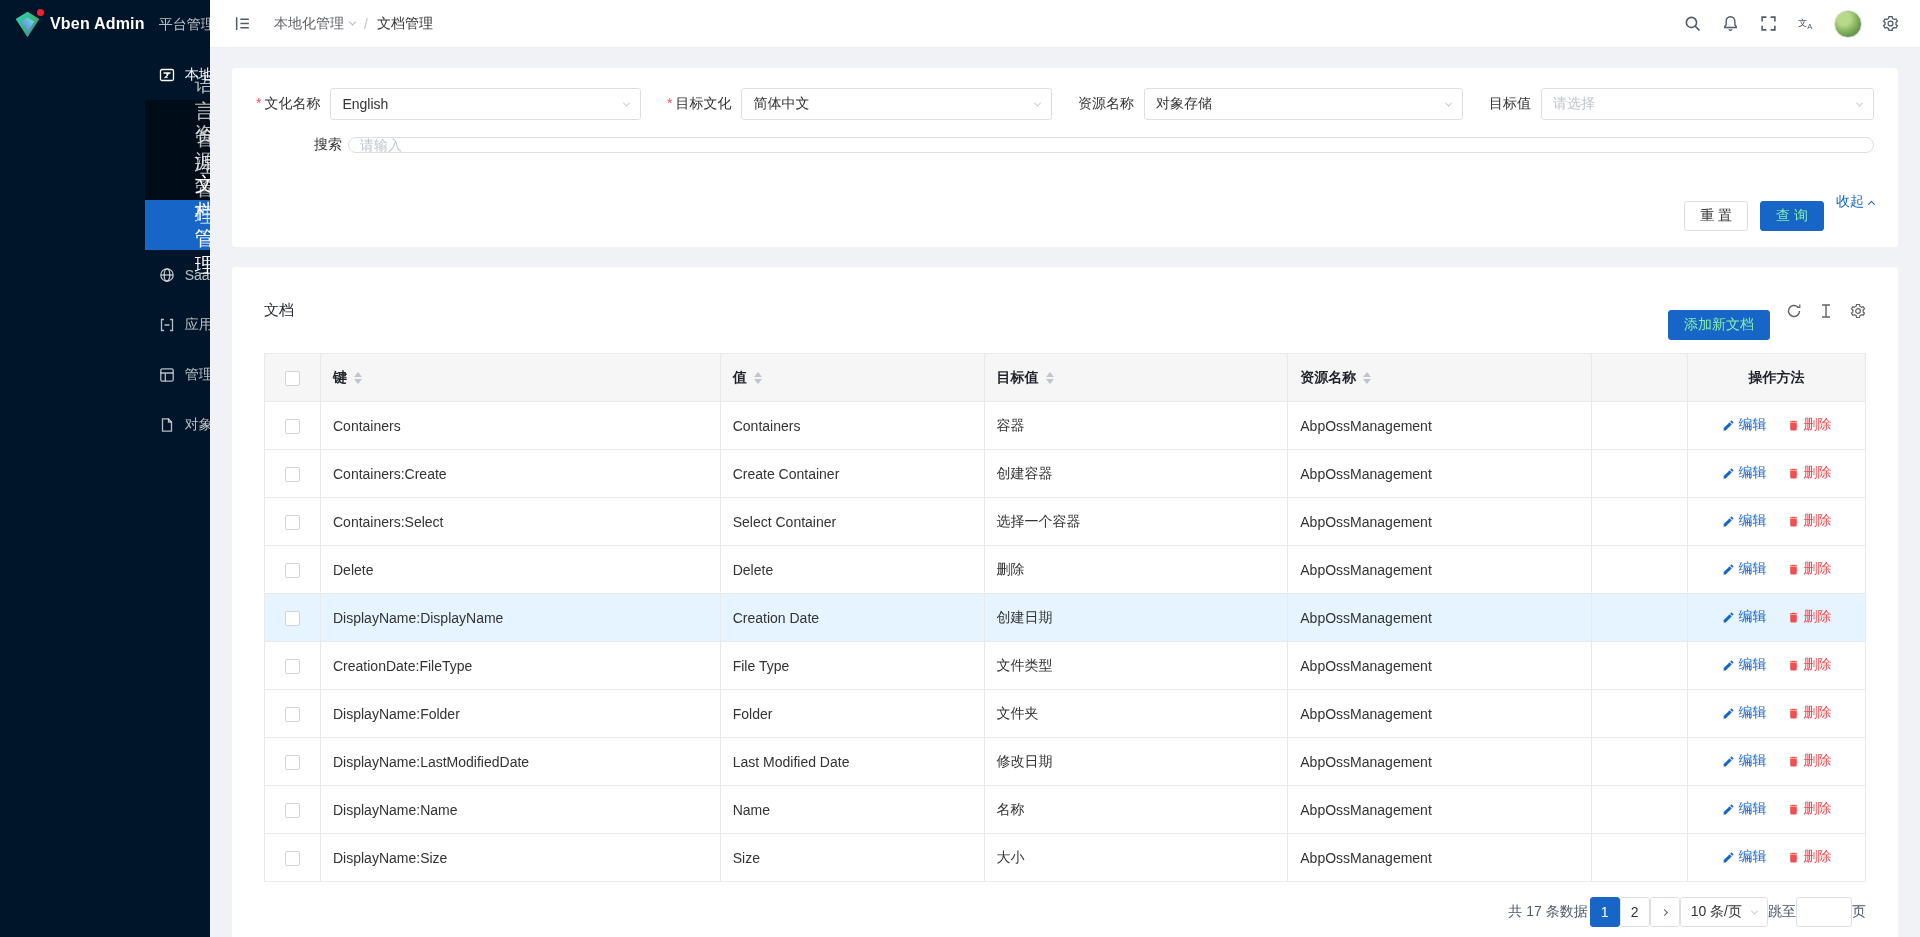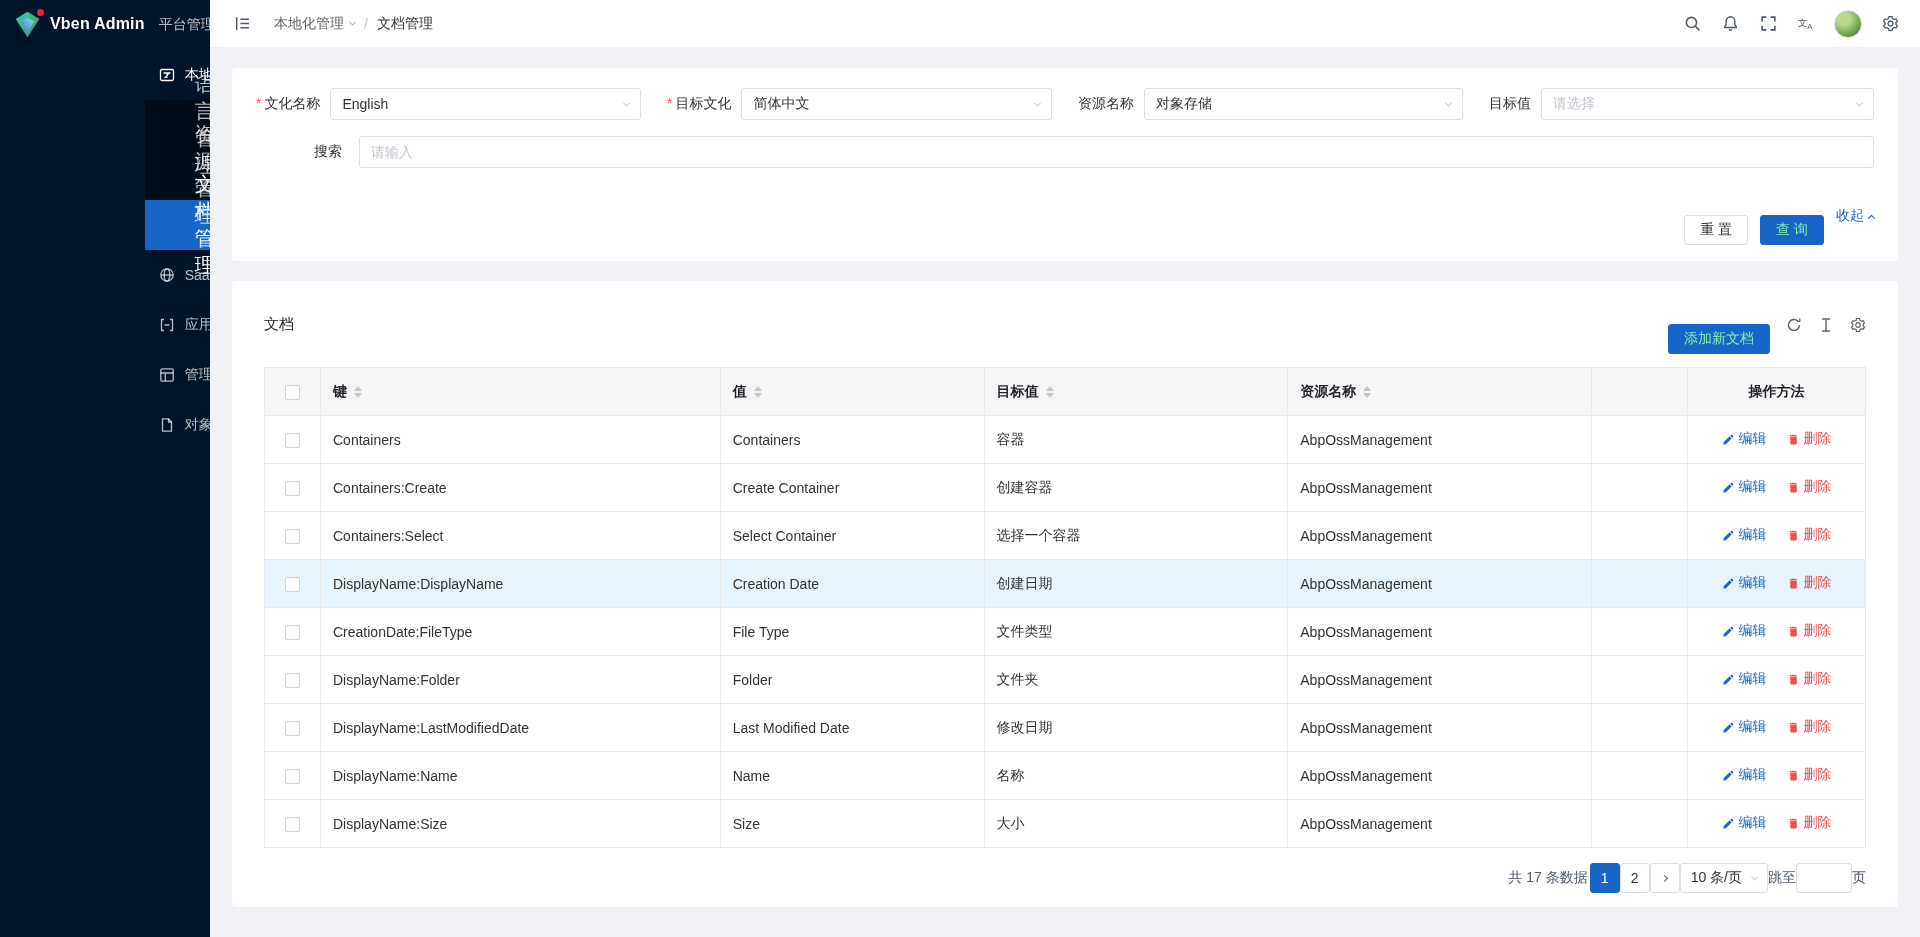--- a/index.html
+++ b/index.html
@@ -49,23 +49,23 @@
 
   
   .filter-card { padding:20px 24px 16px; margin-bottom:20px; }
   .filter-grid { display:grid; grid-template-columns:repeat(4,1fr); column-gap:26px; }
   .form-item { display:flex; align-items:center; gap:10px; }
   .form-label { white-space:nowrap; color:#333; }
   .req { color:#ff4d4f; margin-right:3px; }
   .select { height:32px; flex:1; border:1px solid #dcdfe6; border-radius:3px; background:#fff; display:flex; align-items:center; justify-content:space-between; padding:0 11px; cursor:pointer; color:#333; }
   .select .chev { color:#c0c4cc; flex-shrink:0; margin-left:8px; }
   .ph { color:#c0c4cc; }
-  .search-row { display:flex; align-items:center; gap:17px; margin-top:16px; }
+  .search-row { display:flex; align-items:center; gap:6px; margin-top:16px; }
   .search-row .form-label { width:86px; text-align:right; }
-  .text-input { height:32px; flex:1; border:1px solid #dcdfe6; border-radius:3px; padding:0 11px; font-size:14px; color:#333; outline:none; font-family:inherit; }
+  .text-input { height:16px; flex:1; border:1px solid #dcdfe6; border-radius:12px; padding:0 11px; font-size:14px; color:#333; outline:none; font-family:inherit; }
   .text-input::placeholder { color:#c0c4cc; }
   .filter-actions { display:flex; justify-content:flex-end; align-items:center; gap:12px; margin-top:18px; }
   .btn { height:30px; padding:0 15px; border-radius:3px; font-size:14px; display:inline-flex; align-items:center; justify-content:center; cursor:pointer; font-family:inherit;margin-top:29px; }
   .btn-default { background:#fff; border:1px solid #dcdfe6; color:#333; }
   .btn-primary { background:#1765c7; border:1px solid #1765c7; color:#86efac; }
   .link-collapse { color:#1765c7; display:inline-flex; align-items:center; gap:5px; cursor:pointer; }
 
   
   .table-card { padding:14px 32px 14px; }
   .table-toolbar { display:flex; align-items:center; justify-content:space-between; margin-bottom:13px; }
@@ -428,20 +428,43 @@
                     <span>编辑</span>
                   </a><a class="act del">
                     <span style="display:inline-flex">
                       <svg viewBox="0 0 24 24" fill="currentColor">
                         <path d="M6 19a2 2 0 0 0 2 2h8a2 2 0 0 0 2-2V7H6v12zM19 4h-3.5l-1-1h-5l-1 1H5v2h14V4z"></path>
                       </svg>
                     </span>
                     <span>删除</span>
                   </a></td>
               </tr>
+              <tr>
+                <td class="cb-cell"><span class="cb"></span></td>
+                <td>Delete</td>
+                <td>Delete</td>
+                <td>删除</td>
+                <td>AbpOssManagement</td>
+                <td class="empty-cell"></td>
+                <td class="actions-cell"><a class="act edit">
+                    <span style="display:inline-flex">
+                      <svg viewBox="0 0 24 24" fill="currentColor">
+                        <path d="M3 17.25V21h3.75L17.81 9.94l-3.75-3.75L3 17.25zM20.71 7.04a1 1 0 0 0 0-1.41l-2.34-2.34a1 1 0 0 0-1.41 0l-1.83 1.83 3.75 3.75 1.83-1.83z"></path>
+                      </svg>
+                    </span>
+                    <span>编辑</span>
+                  </a><a class="act del">
+                    <span style="display:inline-flex">
+                      <svg viewBox="0 0 24 24" fill="currentColor">
+                        <path d="M6 19a2 2 0 0 0 2 2h8a2 2 0 0 0 2-2V7H6v12zM19 4h-3.5l-1-1h-5l-1 1H5v2h14V4z"></path>
+                      </svg>
+                    </span>
+                    <span>删除</span>
+                  </a></td>
+              </tr>
               <tr class="hl">
                 <td class="cb-cell"><span class="cb"></span></td>
                 <td>DisplayName:DisplayName</td>
                 <td>Creation Date</td>
                 <td>创建日期</td>
                 <td>AbpOssManagement</td>
                 <td class="empty-cell"></td>
                 <td class="actions-cell"><a class="act edit">
                     <span style="display:inline-flex">
                       <svg viewBox="0 0 24 24" fill="currentColor">

